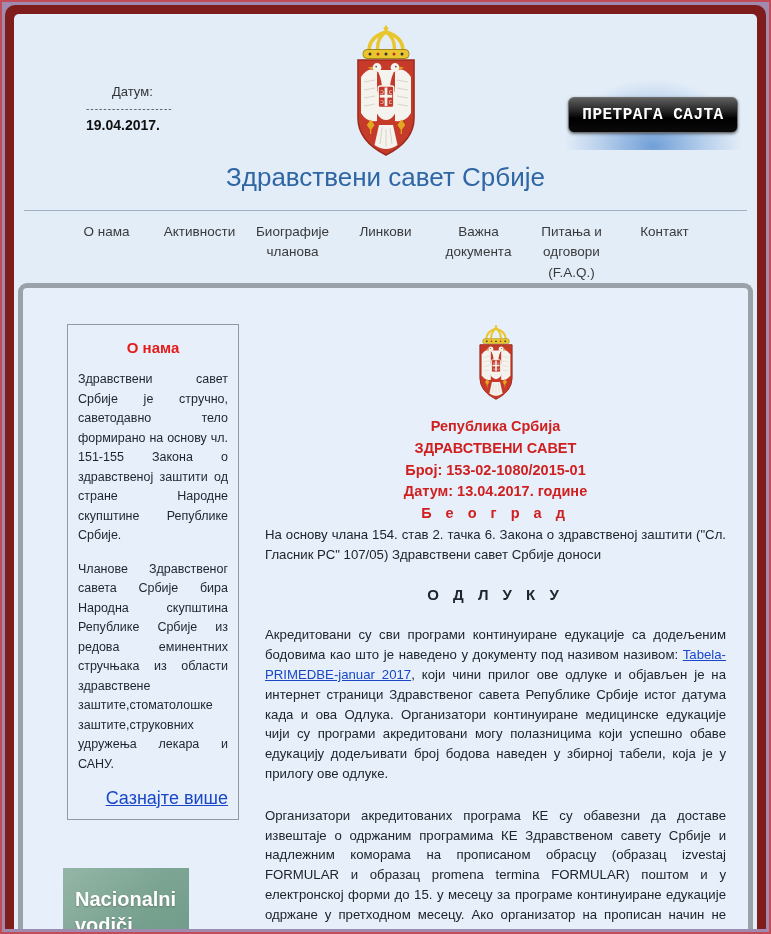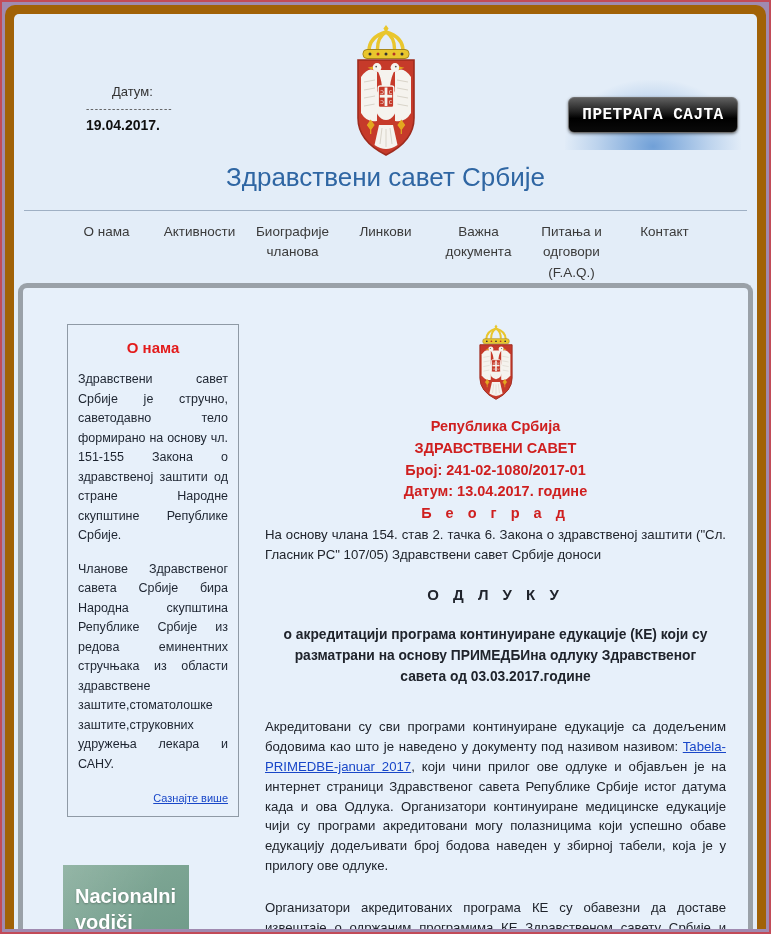--- a/index.html
+++ b/index.html
@@ -4,21 +4,21 @@
 <style>
   * { box-sizing: border-box; }
   html,body { margin:0; padding:0; }
   body {
     width:771px; height:934px; overflow:hidden;
     font-family:"Liberation Sans", sans-serif;
     background:#b84c5c;
   }
   .frame-red  { width:771px; height:934px; background:#c24b58; padding:2px; }
   .frame-mauve{ width:100%; height:100%; background:#a08ab0; padding:3px; }
-  .frame-navy { width:100%; height:100%; background:#a16207; padding:9px 9px 0 9px; border-radius:10px 10px 0 0; }
+  .frame-navy { width:100%; height:100%; background:#7f1d1d; padding:9px 9px 0 9px; border-radius:10px 10px 0 0; }
   .page { width:100%; height:100%; background:#e3edf8; border-radius:5px 5px 0 0;
           overflow:hidden; display:flex; flex-direction:column; }
 
   
   header { position:relative; height:182px; flex:none; }
   .date-block { position:absolute; left:72px; top:70px; width:112px; color:#222; }
   .date-label { font-size:13px; color:#333; margin-left:26px; }
   .date-sep   { font-size:10px; letter-spacing:1px; color:#555; margin-top:4px; white-space:nowrap; overflow:hidden; }
   .date-value { font-size:14px; font-weight:bold; color:#101010; margin-top:3px; }
 
@@ -48,21 +48,21 @@
   
   .panel { flex:1; margin:2px 4px 0; border:5px solid #9aa1a8; border-bottom:none;
     border-radius:9px 9px 0 0; background:#e7f0fa; padding:36px 8px 0 20px;
     display:flex; overflow:hidden; }
 
   .sidebar { width:200px; flex:none; }
   .about-box { margin-left:24px; width:172px; border:1px solid #8f9aa5; padding:12px 10px 10px; color:#1d2430; }
   .about-title { margin:2px 0 14px; text-align:center; color:#e31b1b; font-size:15px; font-weight:bold; }
   .about-box p { font-size:12.5px; text-align:justify; line-height:1.56; margin:0 0 14px; }
   .about-more { text-align:right; margin-top:2px; }
-  .about-more a { color:#1947c8; font-size:11px; text-decoration:underline; cursor:pointer; }
+  .about-more a { color:#1947c8; font-size:18px; text-decoration:underline; cursor:pointer; }
 
   .banner { margin:48px 0 0 20px; width:126px; height:240px; padding:18px 12px;
     background:linear-gradient(115deg, rgba(255,255,255,.14), transparent 45%),
                linear-gradient(160deg, #83aa98 0%, #6a9685 55%, #527e6c 100%);
     color:#fff; font-size:20px; font-weight:bold; line-height:1.3;
     text-shadow:0 1px 2px rgba(0,0,0,.25); cursor:pointer; }
 
   
   .doc { flex:1; padding:0 14px 0 22px; color:#20242c; }
   .coat-small { width:58px; height:84px; margin:0 auto 8px; }
@@ -211,29 +211,28 @@
   <text x="44.2" y="69.6" font-size="5" fill="#f5f3ee" font-family="DejaVu Sans, sans-serif">Ɔ</text>
   <text x="52.8" y="69.6" font-size="5" fill="#f5f3ee" font-family="DejaVu Sans, sans-serif">C</text>
   <text x="44.2" y="80.4" font-size="5" fill="#f5f3ee" font-family="DejaVu Sans, sans-serif">Ɔ</text>
   <text x="52.8" y="80.4" font-size="5" fill="#f5f3ee" font-family="DejaVu Sans, sans-serif">C</text>
 </svg>
               </div>
 
         <div class="doc-head">
           <div>Република Србија</div>
           <div>ЗДРАВСТВЕНИ САВЕТ</div>
-          <div>Број: 241-02-1080/2017-01</div>
+          <div>Број: 153-02-1080/2015-01</div>
           <div>Датум: 13.04.2017. године</div>
           <div class="city">Б е о г р а д</div>
         </div>
 
         <p class="body intro">На основу члана 154. став 2. тачка 6. Закона о здравственој заштити ("Сл. Гласник РС" 107/05) Здравствени савет Србије доноси</p>
 
         <div class="decision-title">О Д Л У К У</div>
-        <div class="decision-subtitle">о акредитацији програма континуиране едукације (КЕ) који су разматрани на основу ПРИМЕДБИна одлуку Здравственог савета од 03.03.2017.године</div>
 
         <p class="body"><span>Акредитовани су сви програми континуиране едукације са додељеним бодовима као што је наведено у документу под називом називом: </span><a class="doclink">Tabela-PRIMEDBE-januar 2017</a><span>, који чини прилог ове одлуке и објављен је на интернет страници Здравственог савета Републике Србије истог датума када и ова Одлука. Организатори континуиране медицинске едукације чији су програми акредитовани могу полазницима који успешно обаве едукацију додељивати број бодова наведен у збирној табели, која је у прилогу ове одлуке.</span></p>
 
         <p class="body">Организатори акредитованих програма КЕ су обавезни да доставе извештаје о одржаним програмима КЕ Здравственом савету Србије и надлежним коморама на прописаном обрасцу (образац izvestaj FORMULAR и образац promena termina FORMULAR) поштом и у електронској форми до 15. у месецу за програме континуиране едукације одржане у претходном месецу. Ако организатор на прописан начин не достави извештај, достави неуредан и-звештај или не обавести надлежну комору о промени везаној за одржавање програма -континуиране едукације, не може да спроводи програм континуиране едукације и не може да акредитује нове програме континуиране едукације шест месеци од дана одржавања програма континуиране едукације за који организатор није доставио</p>
       </section>
 
     </main>
 
    </div>
   </div>

